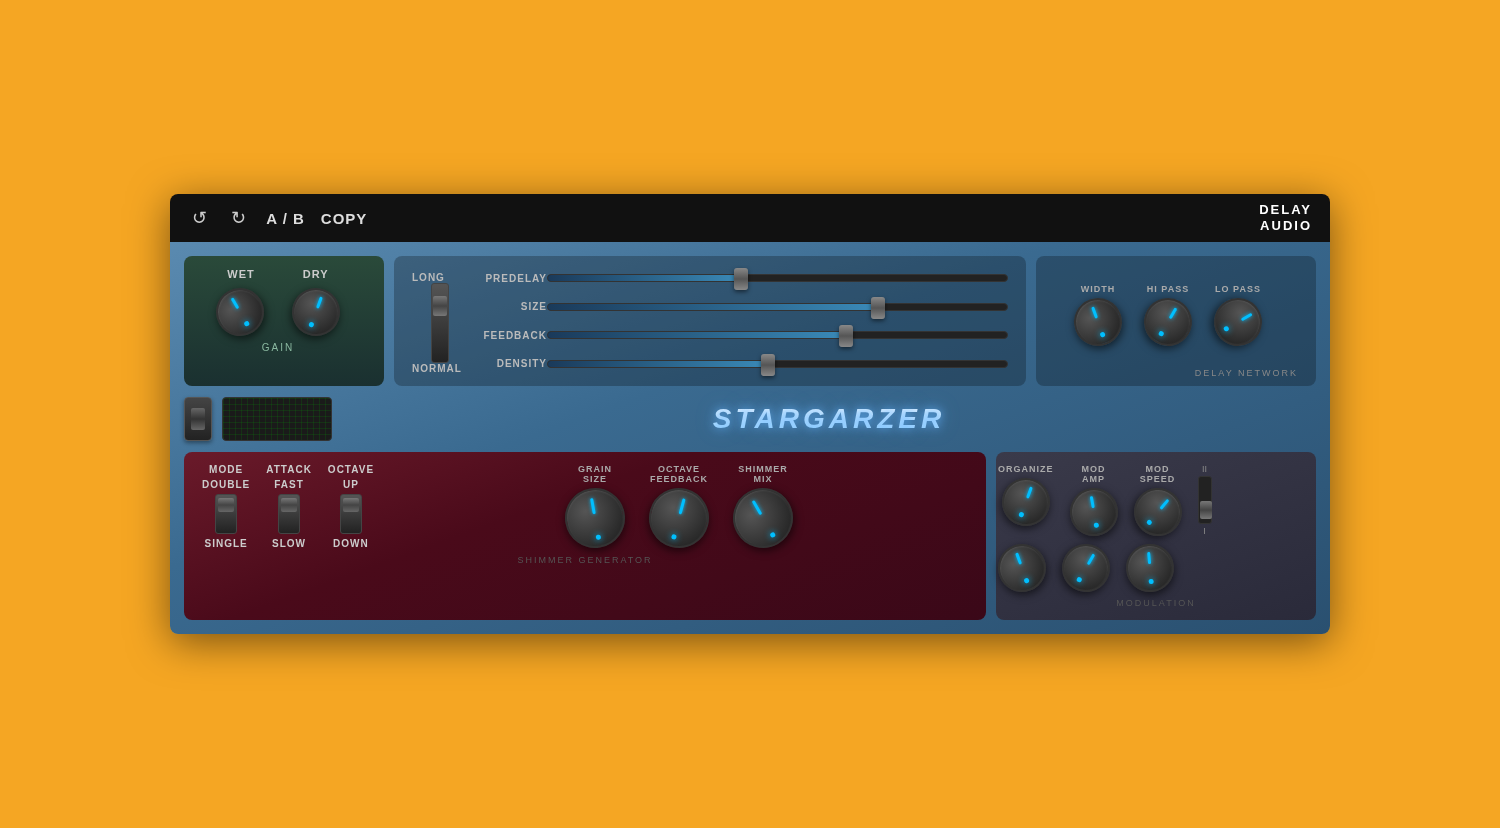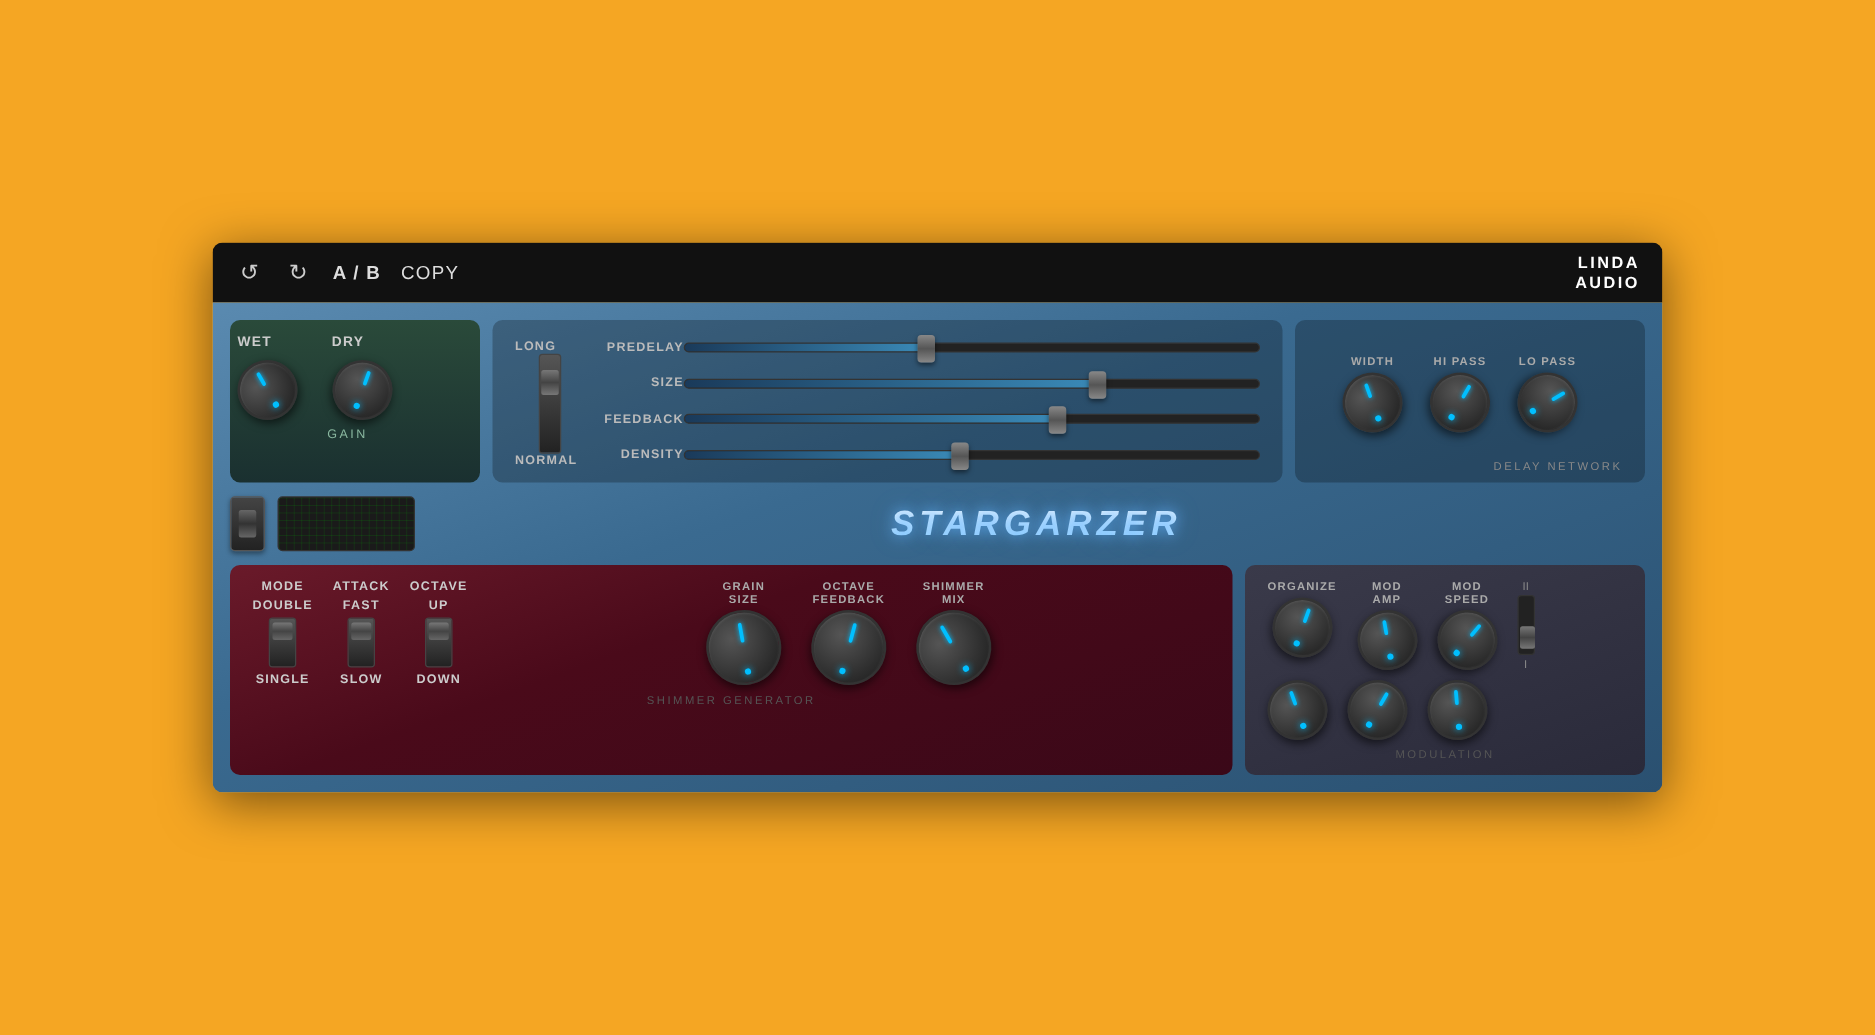--- a/index.html
+++ b/index.html
@@ -41,21 +41,21 @@
     }
     .top-bar-ab {
       color: #ddd;
       font-size: 15px;
       font-weight: bold;
       letter-spacing: 1px;
     }
     .top-bar-copy {
       color: #ddd;
       font-size: 15px;
-      font-weight: normal;
+      font-weight: bold;
       letter-spacing: 1px;
       cursor: pointer;
     }
     .top-bar-brand {
       color: #fff;
       font-size: 13px;
       font-weight: bold;
       letter-spacing: 2px;
       line-height: 1.2;
       text-align: right;
@@ -72,20 +72,21 @@
       margin-bottom: 10px;
     }
     
     .gain-panel {
       background: linear-gradient(180deg, #2a4a3a 0%, #1a3030 100%);
       border-radius: 8px;
       padding: 12px 18px 8px 6px;
       min-width: 200px;
       display: flex;
       flex-direction: column;
+      align-items: center;
     }
     .gain-panel-labels {
       display: flex;
       gap: 48px;
       margin-bottom: 8px;
     }
     .label-text {
       font-size: 11px;
       font-weight: bold;
       letter-spacing: 1px;
@@ -302,21 +303,21 @@
     }
     .shimmer-panel {
       flex: 1;
       background: linear-gradient(160deg, #6a1a2a 0%, #4a0a1a 40%, #3a0818 100%);
       border-radius: 8px;
       padding: 12px 18px;
     }
     .modulation-panel {
       background: linear-gradient(160deg, #3a3a4a 0%, #2a2a3a 100%);
       border-radius: 8px;
-      padding: 12px 18px;
+      padding: 12px 2px;
       min-width: 320px;
     }
     .mode-group {
       display: flex;
       flex-direction: column;
       align-items: center;
       gap: 4px;
     }
     .mode-top-label {
       font-size: 10px;
@@ -393,21 +394,21 @@
 <div class="plugin-wrapper">
 
   <div class="top-bar">
     <div class="top-bar-left">
       <button class="top-bar-btn">↺</button>
       <button class="top-bar-btn">↻</button>
       <span class="top-bar-ab">A / B</span>
       <span class="top-bar-copy">COPY</span>
     </div>
     <div class="top-bar-brand">
-      <div>LINDA</div>
+      <div>DELAY</div>
       <div>AUDIO</div>
     </div>
   </div>
 
   <div class="plugin-body">
 
     <div class="top-section">
 
       <div class="gain-panel">
         <div class="gain-panel-labels">

